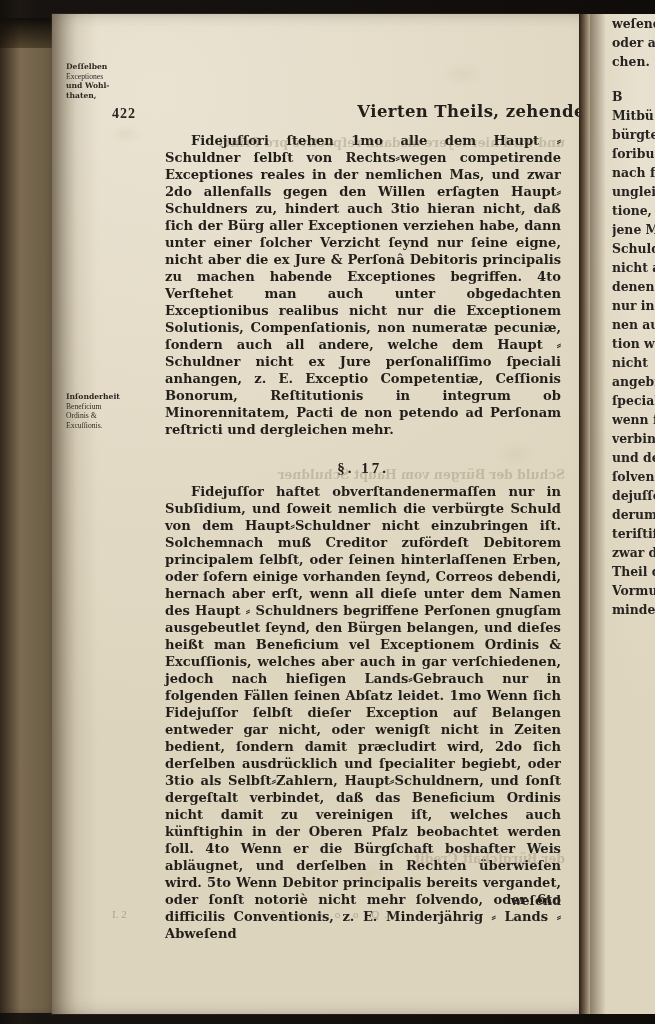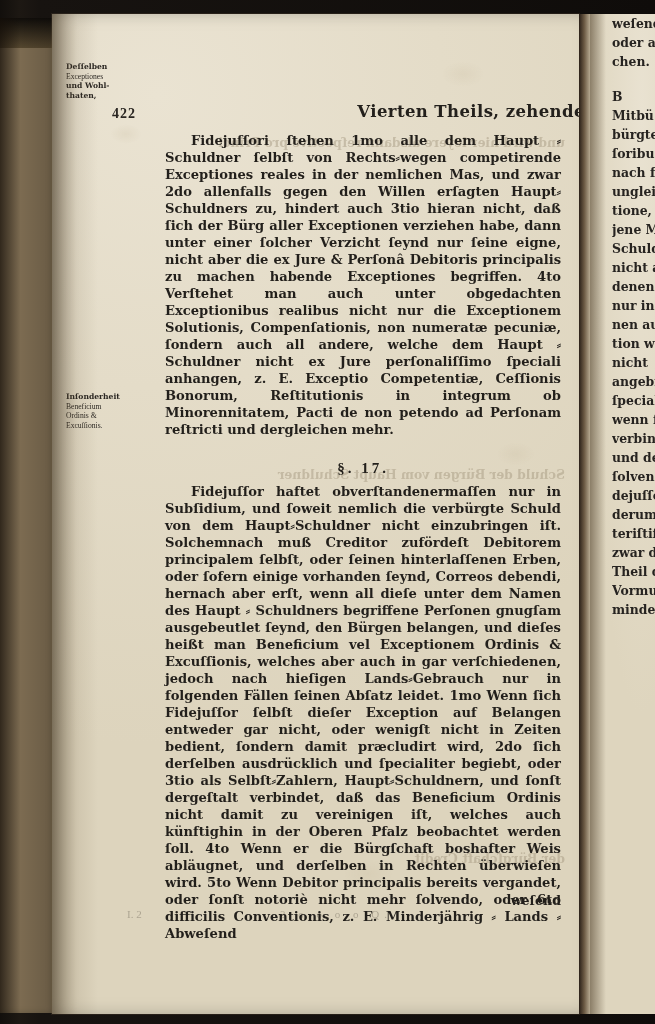--- a/index.html
+++ b/index.html
@@ -114,21 +114,21 @@
   
   .catchword{
     position:absolute;right:18px;bottom:106px;
     font-family:"DejaVu Serif",serif;font-weight:700;font-size:12.6px;color:#221f1b;
   }
   
   .sigrow{
     position:absolute;left:60px;bottom:92px;width:400px;height:14px;
     opacity:.30;font-family:"Liberation Serif",serif;font-size:11px;color:#3b342a;
   }
-  .sig-l{position:absolute;left:15px;text-align:center;}
+  .sig-l{position:absolute;left:0;text-align:center;}
   .sig-c{position:absolute;left:168px;letter-spacing:5px;}
 
   
   .bleed{
     position:absolute;left:113px;width:400px;
     font-family:"DejaVu Serif",serif;font-weight:700;font-size:12.4px;
     line-height:18px;color:#9c8f76;opacity:.42;
     transform:scaleX(-1);pointer-events:none;white-space:nowrap;overflow:hidden;
   }
   #bleed-top{top:120px;}

